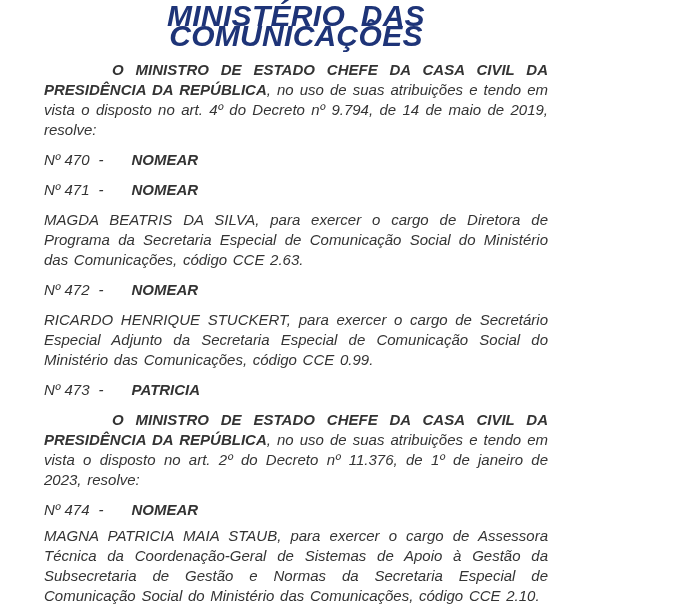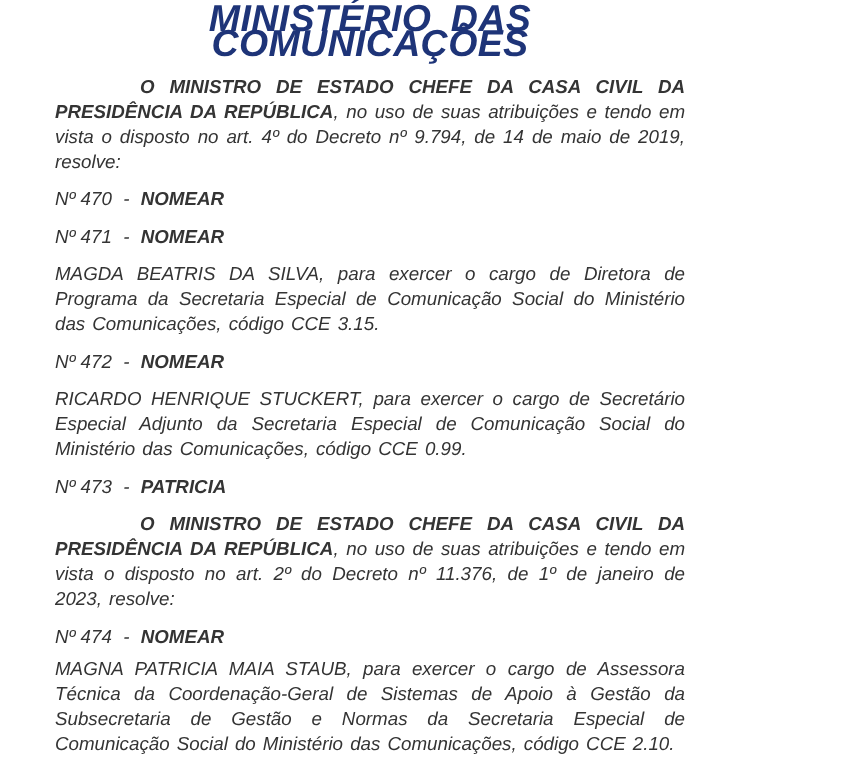--- a/index.html
+++ b/index.html
@@ -38,21 +38,21 @@
   }
   p.preamble {
     text-indent: 68px;
   }
   .act-head {
     margin: 0 0 10px 0;
     display: flex;
     gap: 9px;
     align-items: baseline;
   }
-  .act-head .action { font-weight: bold; }
+  .act-head .action { font-weight: bold; margin-left: 19px; }
   .tight { margin-bottom: 6px; }
 
   
   .hl-head-wrap { position: relative; display: inline-block; }
   .hl-head-wrap::before {
     content: "";
     position: absolute;
     left: -22px; right: -30px; top: -14px; bottom: -8px;
     background: #f8e7a4;
     border: 1px solid rgba(236,210,125,0.55);
@@ -94,21 +94,21 @@
     <span class="number">Nº 470</span>
     <span class="dash">-</span>
     <span class="action">NOMEAR</span>
   </p>
 
   <p class="act-head">
     <span class="number">Nº 471</span>
     <span class="dash">-</span>
     <span class="action">NOMEAR</span>
   </p>
-  <p class="para">MAGDA BEATRIS DA SILVA, para exercer o cargo de Diretora de Programa da Secretaria Especial de Comunicação Social do Ministério das Comunicações, código CCE 3.15.</p>
+  <p class="para">MAGDA BEATRIS DA SILVA, para exercer o cargo de Diretora de Programa da Secretaria Especial de Comunicação Social do Ministério das Comunicações, código CCE 2.63.</p>
 
   <p class="act-head">
     <span class="hl-head-wrap" style="display:flex; gap:9px;">
       <span class="number">Nº 472</span>
       <span class="dash">-</span>
       <span class="action">NOMEAR</span>
     </span>
   </p>
   <p class="para hl-para">RICARDO HENRIQUE STUCKERT, para exercer o cargo de Secretário Especial Adjunto da Secretaria Especial de Comunicação Social do Ministério das Comunicações, código CCE 0.99.</p>
 

